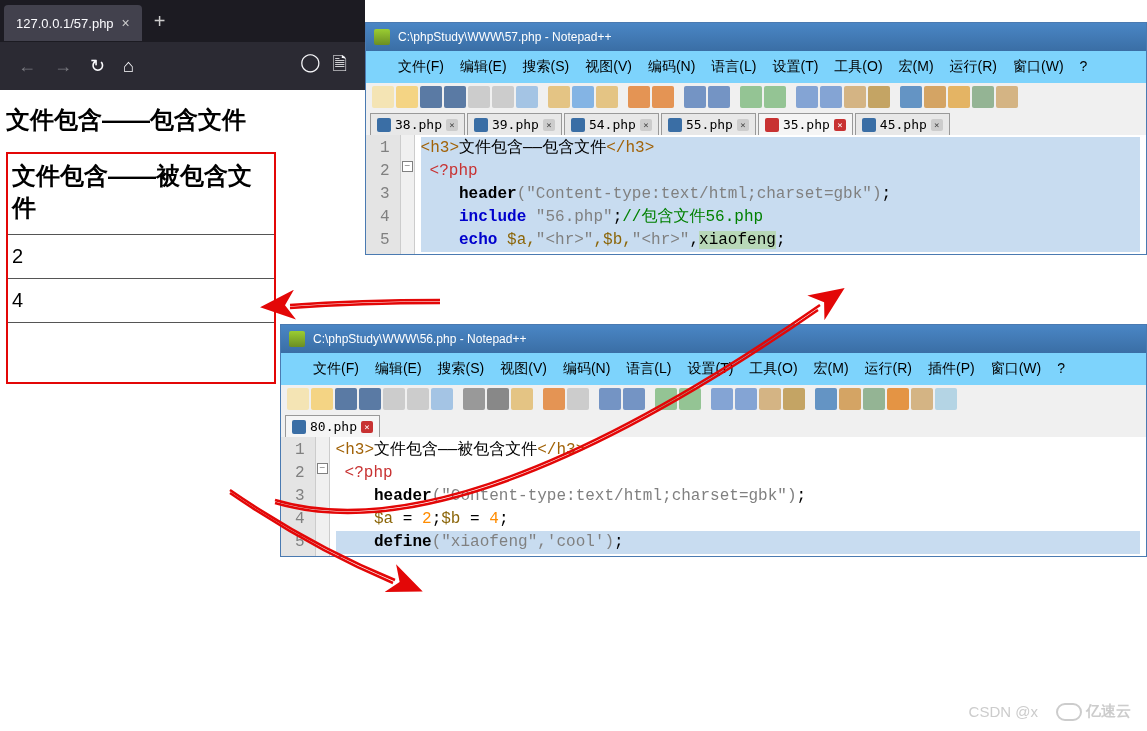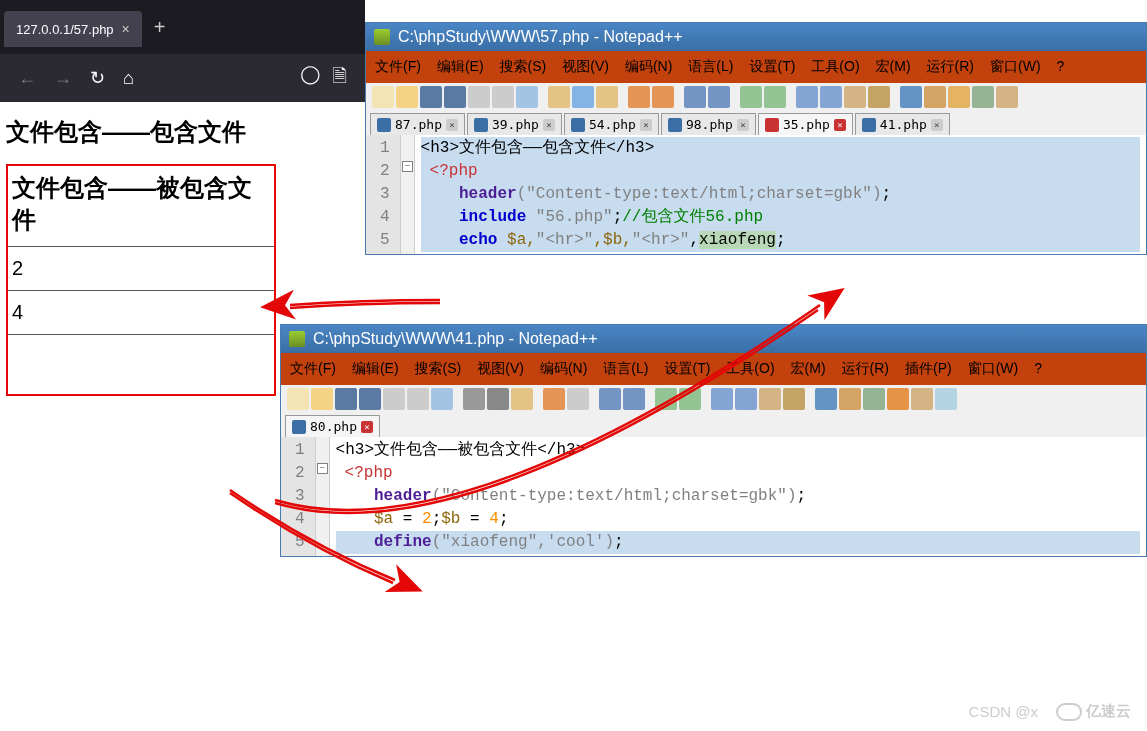--- a/index.html
+++ b/index.html
@@ -1,20 +1,20 @@
 <!DOCTYPE html>
 <html><head>
 <meta charset="utf-8">
 <style>
 * { margin: 0; padding: 0; box-sizing: border-box; }
 body { font-family: "Microsoft YaHei", Arial, sans-serif; font-size: 13px; background: #fff; position: relative; width: 1147px; height: 731px; overflow: hidden; }
 
 
 .browser { position: absolute; left: 0; top: 0; width: 365px; height: 731px; background: #fff; }
-.browser-tabs { background: #1c1b22; height: 54px; display: flex; align-items: center; }
+.browser-tabs { background: #1c1b22; height: 42px; display: flex; align-items: center; }
 .tab { background: #42414d; color: #fbfbfe; padding: 0 12px; height: 36px; margin: 4px 0 0 4px; display: flex; align-items: center; gap: 8px; font-size: 13px; border-radius: 4px 4px 0 0; }
 .tab-close { color: #ccc; font-size: 14px; cursor: pointer; }
 .newtab { color: #ccc; font-size: 20px; margin-left: 12px; }
 .browser-nav { background: #2b2a33; height: 48px; display: flex; align-items: center; gap: 18px; padding: 0 18px; }
 .nav-icon { color: #fbfbfe; font-size: 18px; }
 .nav-icon.dim { color: #7a7a80; }
 .url-icons { display: flex; gap: 12px; margin-left: auto; }
 .bookmarks { background: #2b2a33; height: 34px; display: flex; align-items: center; gap: 20px; padding: 0 16px; border-top: 1px solid #3a3944; }
 .bookmark { color: #fbfbfe; display: flex; align-items: center; gap: 6px; font-size: 12px; }
 .bm-icon { width: 16px; height: 16px; border: 1.5px solid #fbfbfe; border-radius: 50%; position: relative; display: inline-block; }
@@ -25,46 +25,46 @@
 .redbox { border: 2px solid #e30707; padding: 0; margin-top: 8px; width: 270px; }
 .redbox h3 { font-size: 24px; font-weight: bold; padding: 6px 4px 10px 4px; margin: 0; }
 .val { font-size: 20px; padding: 10px 4px; border-top: 1px solid #555; }
 .redbox-pad { height: 60px; border-top: 1px solid #555; }
 
 
 .npp { position: absolute; border: 1px solid #4a7ab1; background: #eee; }
 .npp1 { left: 365px; top: 22px; width: 782px; }
 .npp2 { left: 280px; top: 324px; width: 867px; }
 
-.titlebar { background: linear-gradient(#4a86c5, #3a6ea5); color: #fff; height: 28px; display: flex; align-items: center; padding: 0 8px; gap: 8px; font-size: 16px; }
+.titlebar { background: linear-gradient(#4a86c5, #3a6ea5); color: #fff; height: 28px; display: flex; align-items: center; padding: 0 8px; gap: 8px; font-size: 12px; }
 .np-icon { width: 16px; height: 16px; background: linear-gradient(#9acd32, #6b8e23); border-radius: 2px; display: inline-block; }
 
-.menubar { background: #c2410c; padding: 4px 1px; display: flex; flex-wrap: wrap; gap: 0; }
+.menubar { background: #7dd3fc; padding: 4px 24px; display: flex; flex-wrap: wrap; gap: 0; }
 .menu-item { padding: 3px 8px; color: #000; font-size: 14px; }
 .toolbar { background: #f0f0f0; padding: 3px 6px; display: flex; gap: 2px; flex-wrap: wrap; align-items: center; }
 .tb-btn { width: 22px; height: 22px; border-radius: 2px; display: inline-block; }
 .tb-sep { width: 6px; }
 
 .doctabs { background: #f0f0f0; padding: 2px 4px 0 4px; display: flex; gap: 2px; }
 .doctab { background: #e8e8e8; border: 1px solid #999; border-bottom: none; padding: 3px 6px; display: flex; align-items: center; gap: 4px; font-size: 13px; font-family: Consolas, monospace; }
 .doctab.active { background: #f5f5f5; }
 .save-ic { width: 14px; height: 14px; background: #3a6ea5; border-radius: 2px; display: inline-block; }
 .save-ic.red { background: #c83232; }
 .x-ic { width: 12px; height: 12px; background: #ccc; border-radius: 2px; font-size: 9px; display: inline-flex; align-items: center; justify-content: center; color: #444; }
 .x-ic.red { background: #c83232; color: #fff; }
 
 .editor { display: flex; background: #fff; font-family: Consolas, "Courier New", monospace; font-size: 16px; line-height: 23px; }
 .gutter { background: #e4e4e4; color: #808080; text-align: right; padding: 2px 10px 2px 14px; border-right: 1px solid #ccc; }
 .fold { width: 14px; background: #f0f0f0; border-right: 1px solid #ccc; position: relative; }
 .fold-box { position: absolute; left: 1px; width: 11px; height: 11px; border: 1px solid #808080; background: #fff; font-size: 10px; line-height: 9px; text-align: center; color: #808080; }
 .code { padding: 2px 6px; flex: 1; white-space: pre; }
-.code .t-tag { color: #000000; }
+.code .t-tag { color: #a16207; }
 .code .t-php { color: #c83232; margin-left: 9px; }
 .code .t-kw { color: #0000cd; font-weight: bold; font-family: Liberation Mono, monospace; }
-.code .t-fn { color: #4c1d95; font-weight: bold; }
+.code .t-fn { color: #000000; font-weight: bold; }
 .code .t-str { color: #808080; }
 .code .t-var { color: #8b6508; }
 .code .t-cm { color: #008000; }
 .code .t-num { color: #ff8c00; }
 .code .hl { background: #c8dcf0; }
 .code .word-hl { background: #b8d8b8; }
 
 
 .arrow-svg { position: absolute; pointer-events: none; }
 
@@ -152,46 +152,46 @@
     <span class="tb-sep"></span>
     <span class="tb-btn" style="background:#6494c4"></span>
     <span class="tb-btn" style="background:#d4a464"></span>
     <span class="tb-btn" style="background:#e4b464"></span>
     <span class="tb-btn" style="background:#94b494"></span>
     <span class="tb-btn" style="background:#d4b484"></span>
   </div>
   <div class="doctabs">
     <div class="doctab">
         <span class="save-ic"></span>
-        <span>87.php</span>
+        <span>38.php</span>
         <span class="x-ic">×</span>
       </div>
     <div class="doctab">
         <span class="save-ic"></span>
         <span>39.php</span>
         <span class="x-ic">×</span>
       </div>
     <div class="doctab">
         <span class="save-ic"></span>
         <span>54.php</span>
         <span class="x-ic">×</span>
       </div>
     <div class="doctab">
         <span class="save-ic"></span>
-        <span>98.php</span>
+        <span>55.php</span>
         <span class="x-ic">×</span>
       </div>
     <div class="doctab active">
         <span class="save-ic red"></span>
         <span>35.php</span>
         <span class="x-ic red">×</span>
       </div>
     <div class="doctab">
         <span class="save-ic"></span>
-        <span>41.php</span>
+        <span>45.php</span>
         <span class="x-ic">×</span>
       </div>
   </div>
   <div class="editor">
     <div class="gutter">
       <div>1</div>
         <div>2</div>
         <div>3</div>
         <div>4</div>
         <div>5</div>
@@ -199,21 +199,21 @@
     <div class="fold">
         <div class="fold-box" style="top:26px">−</div>
       </div>
     <div class="code"><div class="hl"><span class="t-tag">&lt;h3&gt;</span><span>文件包含——包含文件</span><span class="t-tag">&lt;/h3&gt;</span></div><div class="hl"><span class="t-php">&lt;?php</span></div><div class="hl">    <span class="t-fn">header</span><span class="t-str">("Content-type:text/html;charset=gbk")</span><span>;</span></div><div class="hl">    <span class="t-kw">include</span><span class="t-str"> "56.php"</span><span>;</span><span class="t-cm">//包含文件56.php</span></div><div class="hl">    <span class="t-kw">echo</span><span class="t-var"> $a,</span><span class="t-str">"&lt;hr&gt;"</span><span class="t-var">,$b,</span><span class="t-str">"&lt;hr&gt;"</span><span>,</span><span class="word-hl">xiaofeng</span><span>;</span></div></div>
   </div>
 </div>
 
 <div class="npp npp2">
   <div class="titlebar">
     <span class="np-icon"></span>
-    <span>C:\phpStudy\WWW\41.php - Notepad++</span>
+    <span>C:\phpStudy\WWW\56.php - Notepad++</span>
   </div>
   <div class="menubar">
     <span class="menu-item">文件(F)</span>
     <span class="menu-item">编辑(E)</span>
     <span class="menu-item">搜索(S)</span>
     <span class="menu-item">视图(V)</span>
     <span class="menu-item">编码(N)</span>
     <span class="menu-item">语言(L)</span>
     <span class="menu-item">设置(T)</span>
     <span class="menu-item">工具(O)</span>

